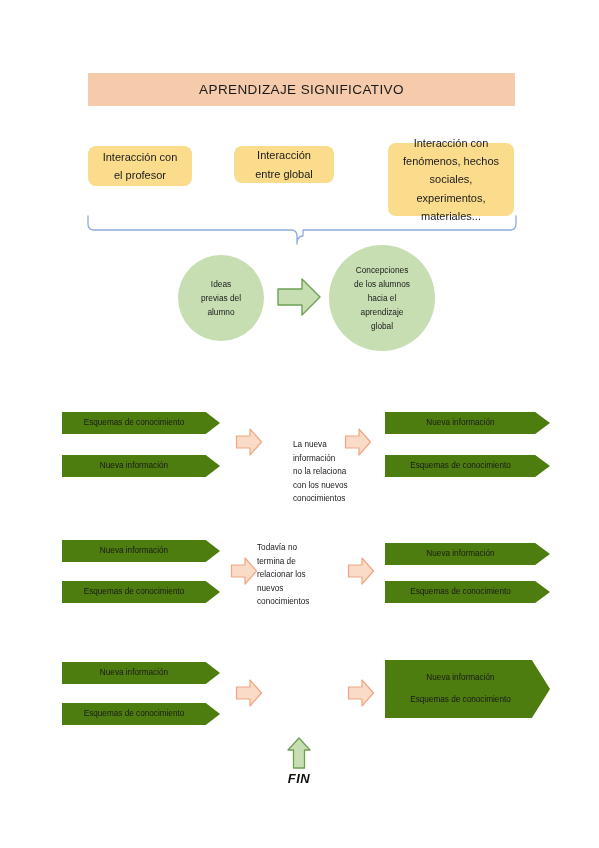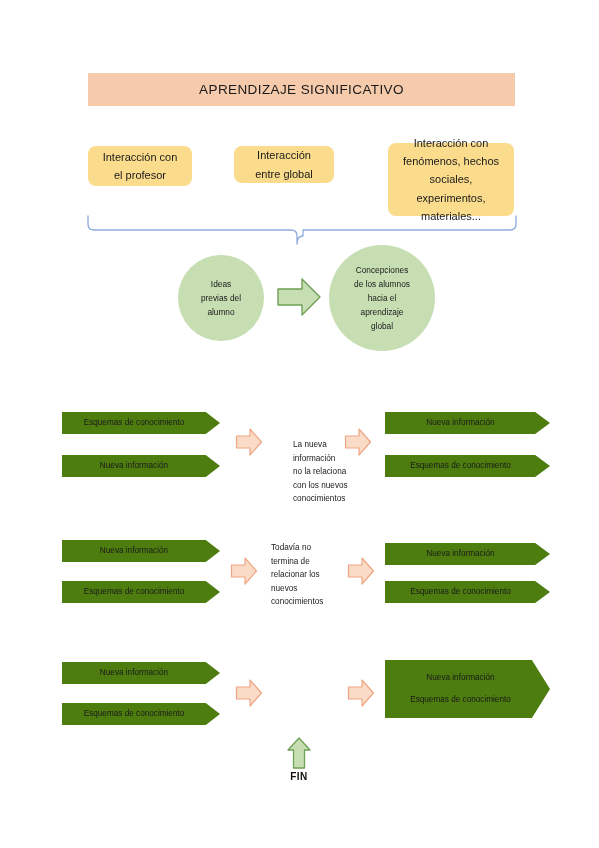--- a/index.html
+++ b/index.html
@@ -130,24 +130,25 @@
     top: 736px;
     width: 26px;
     height: 34px;
   }
   .fin-label {
     position: absolute;
     left: 265px;
     top: 771px;
     width: 68px;
     text-align: center;
-    font-size: 10px;
+    font-size: 13px;
     font-weight: bold;
     color: #111111;
     letter-spacing: 0.5px;
+    font-style: italic;
   }
 </style>
 </head>
 <body>
 
 <div id="page">
 
   <div class="title-banner">
     <span class="title-text">APRENDIZAJE SIGNIFICATIVO</span>
   </div>
@@ -220,21 +221,21 @@
     <span>Nueva información</span>
   </div>
   <div class="chev" style="left:62px; top:581px; width:158px; height:22px; clip-path: polygon(0 0, 91% 0, 100% 50%, 91% 100%, 0 100%);">
     <span>Esquemas de conocimiento</span>
   </div>
 
   <svg class="pink-arrow" style="left:230px; top:556px;" viewBox="0 0 28 30">
     <path d="M1.5,9 L15,9 L15,2 L26.5,15 L15,28 L15,21 L1.5,21 Z" fill="#FADBC8" stroke="#EFA683" stroke-width="1.2" stroke-linejoin="round"></path>
   </svg>
 
-  <div class="mid-text" style="left:271px; top:541px; width:80px;">Todavía no
+  <div class="mid-text" style="left:257px; top:541px; width:80px;">Todavía no
 termina de
 relacionar los
 nuevos
 conocimientos</div>
 
   <svg class="pink-arrow" style="left:347px; top:556px;" viewBox="0 0 28 30">
     <path d="M1.5,9 L15,9 L15,2 L26.5,15 L15,28 L15,21 L1.5,21 Z" fill="#FADBC8" stroke="#EFA683" stroke-width="1.2" stroke-linejoin="round"></path>
   </svg>
 
   <div class="chev" style="left:385px; top:543px; width:165px; height:22px; clip-path: polygon(0 0, 91% 0, 100% 50%, 91% 100%, 0 100%);">

